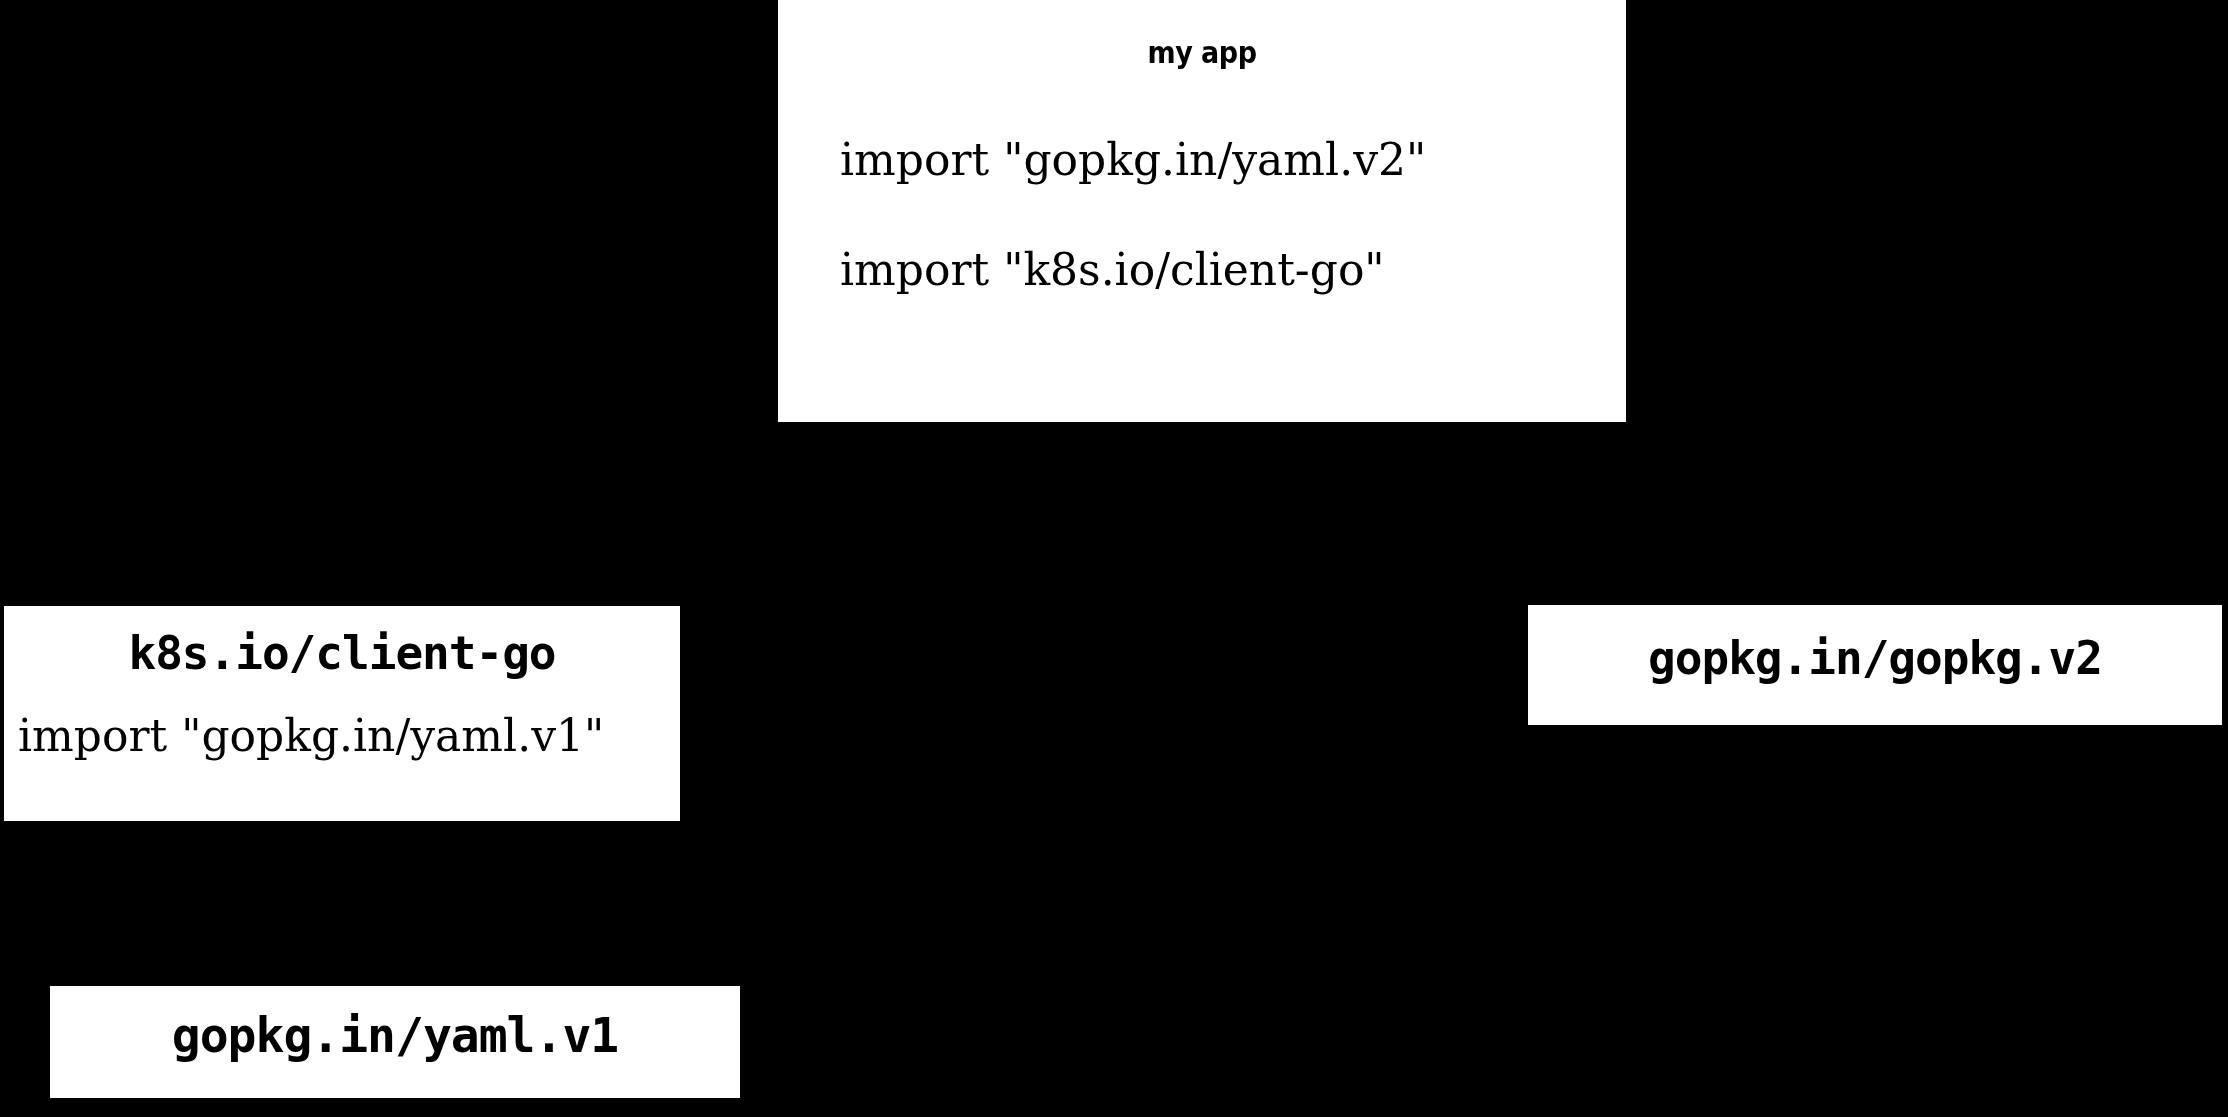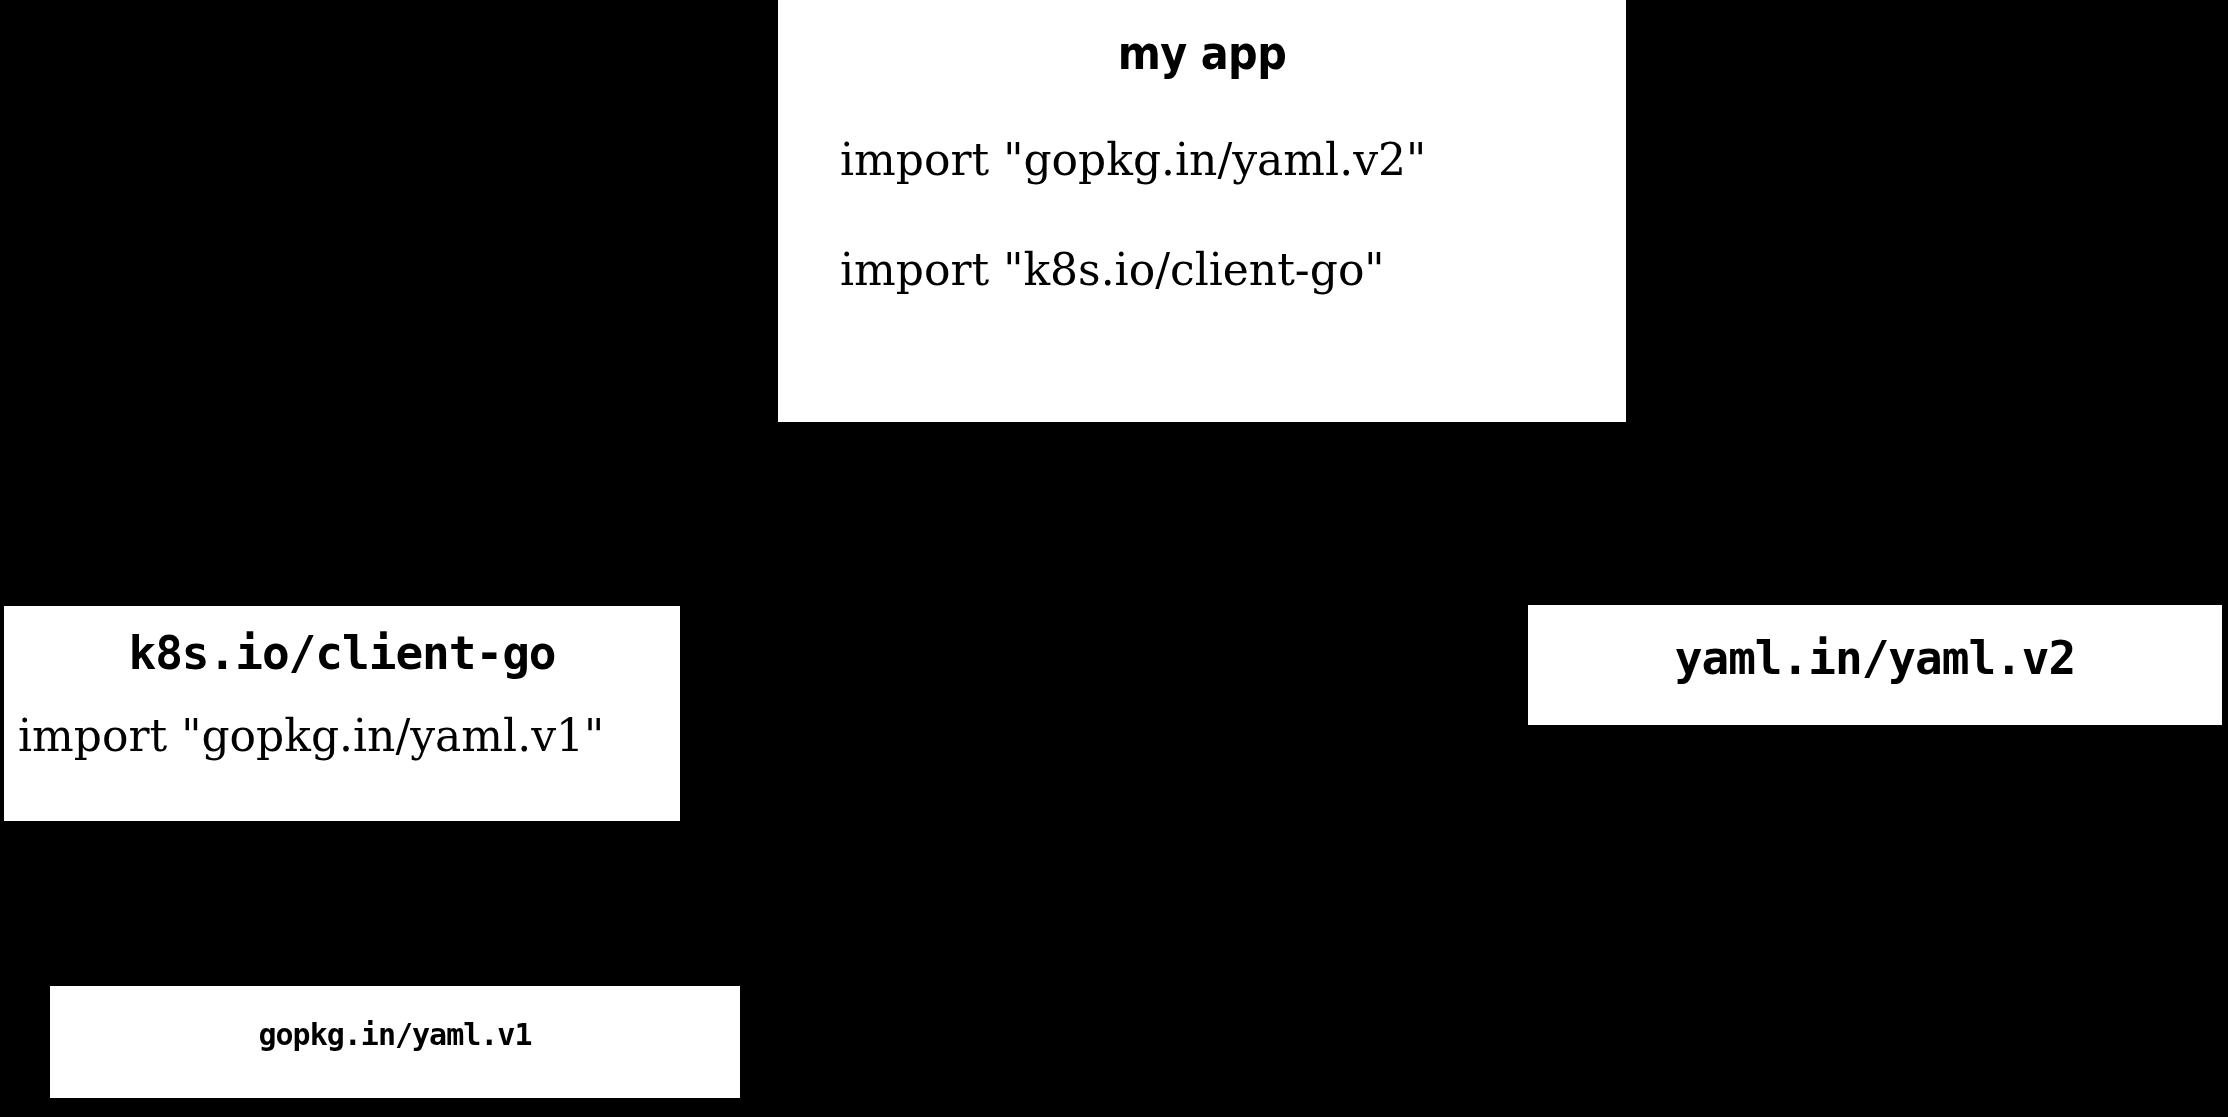--- a/index.html
+++ b/index.html
@@ -46,21 +46,21 @@
     white-space: pre;
   }
   
   #app-node {
     left: 778px;
     top: -6px;
     width: 848px;
     height: 428px;
   }
   #app-node .node-title {
-    font-size: 46px;
+    font-size: 30px;
     line-height: 46px;
     margin-top: 36px;
   }
   #app-node .code-line {
     font-size: 44px;
     line-height: 44px;
     margin-left: 62px;
   }
   #app-imp-0 { margin-top: 62px; }
   #app-imp-1 { margin-top: 66px; }
@@ -98,21 +98,21 @@
   }
 
   
   #yamlv1-node {
     left: 50px;
     top: 986px;
     width: 690px;
     height: 112px;
   }
   #yamlv1-node .node-title {
-    font-size: 30px;
+    font-size: 48px;
     line-height: 46px;
     margin-top: 26px;
   }
 
   
   .edge-layer {
     position: absolute;
     left: 0;
     top: 0;
     width: 2228px;
@@ -137,20 +137,20 @@
     <div class="code-line" id="app-imp-0">import "gopkg.in/yaml.v2"</div>
     <div class="code-line" id="app-imp-1">import "k8s.io/client-go"</div>
   </div>
 
   <div class="node" id="clientgo-node">
     <div class="node-title title-mono">k8s.io/client-go</div>
     <div class="code-line">import "gopkg.in/yaml.v1"</div>
   </div>
 
   <div class="node" id="yamlv2-node">
-    <div class="node-title title-mono">yaml.in/yaml.v2</div>
+    <div class="node-title title-mono">gopkg.in/gopkg.v2</div>
   </div>
 
   <div class="node" id="yamlv1-node">
     <div class="node-title title-mono">gopkg.in/yaml.v1</div>
   </div>
 
 </div>
 
 </body></html>

